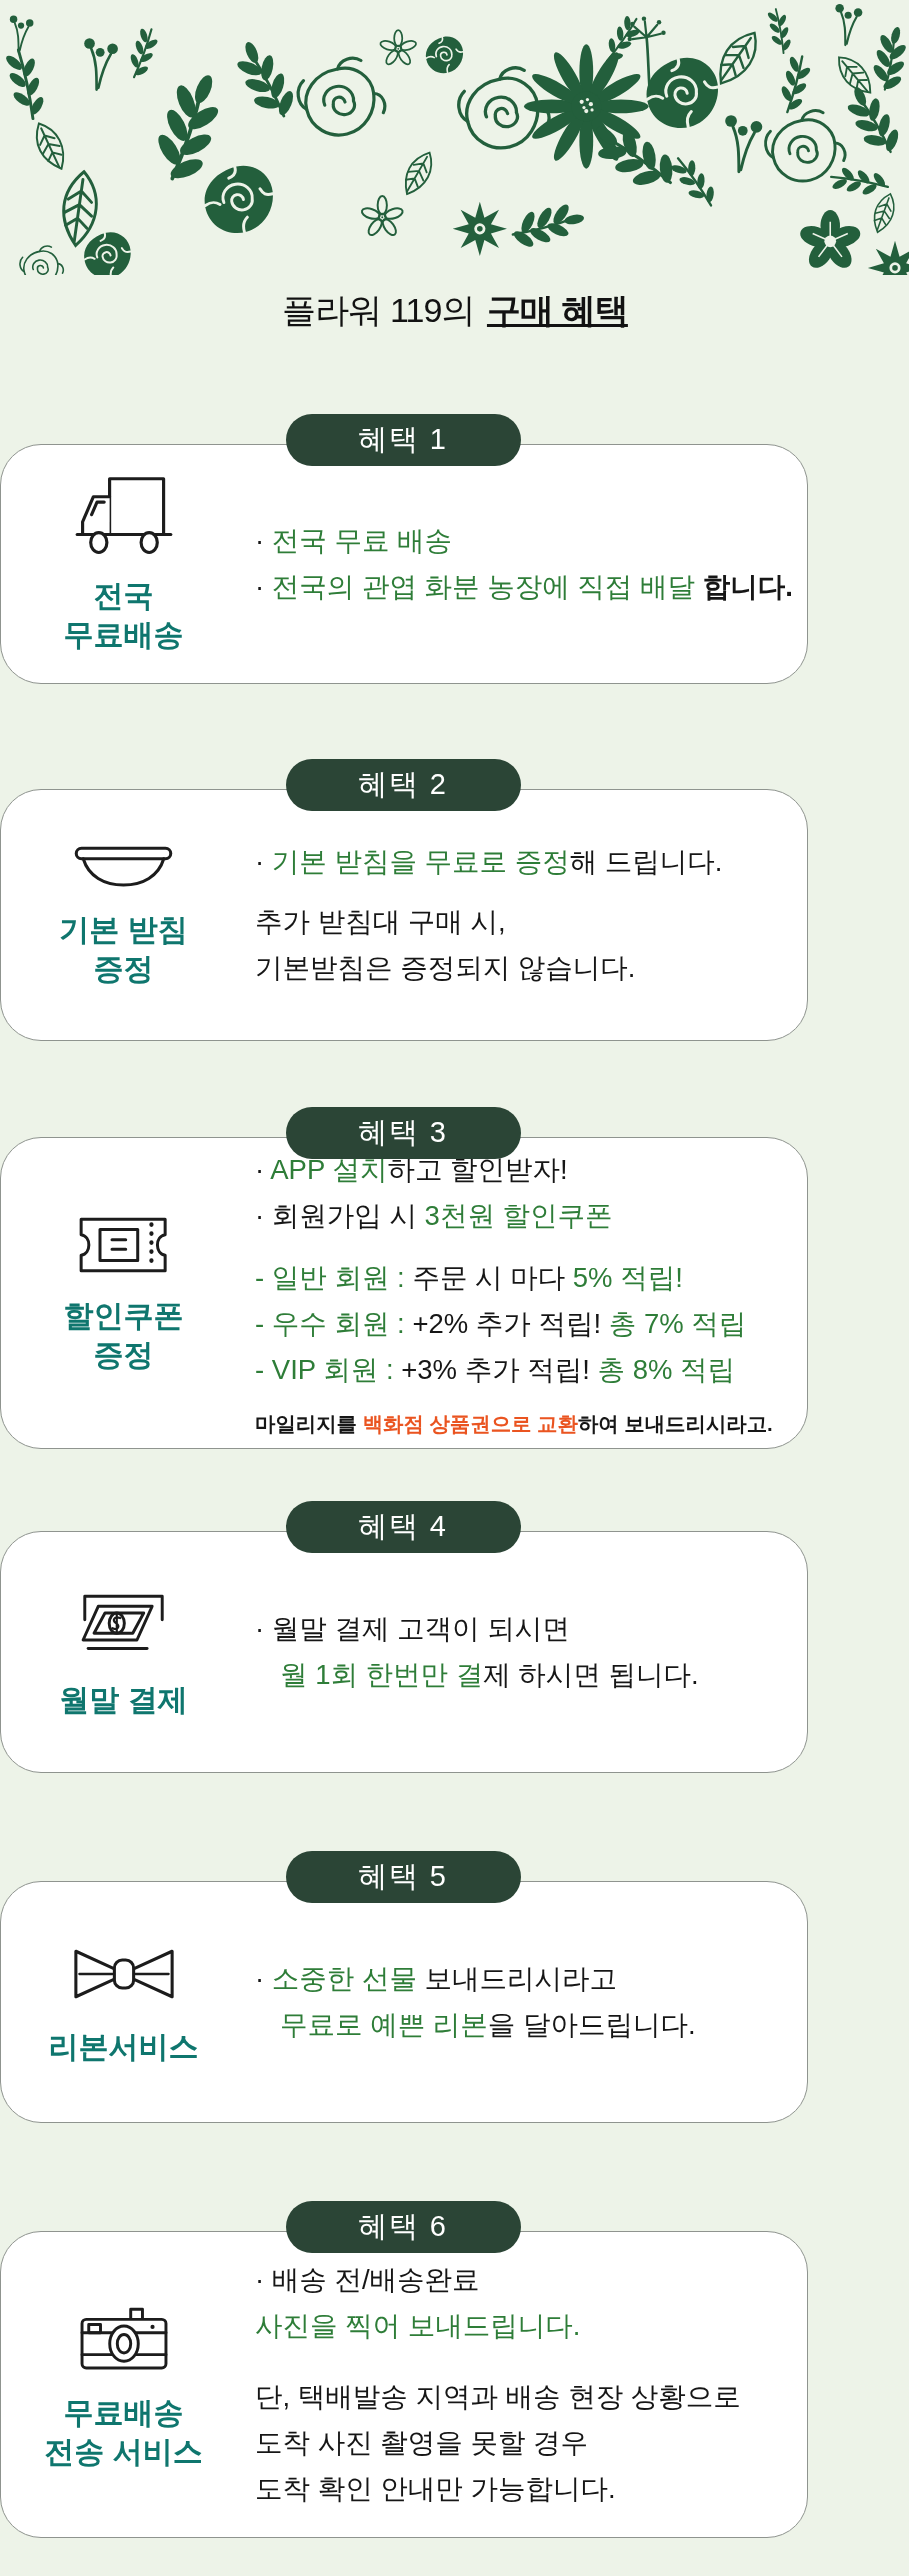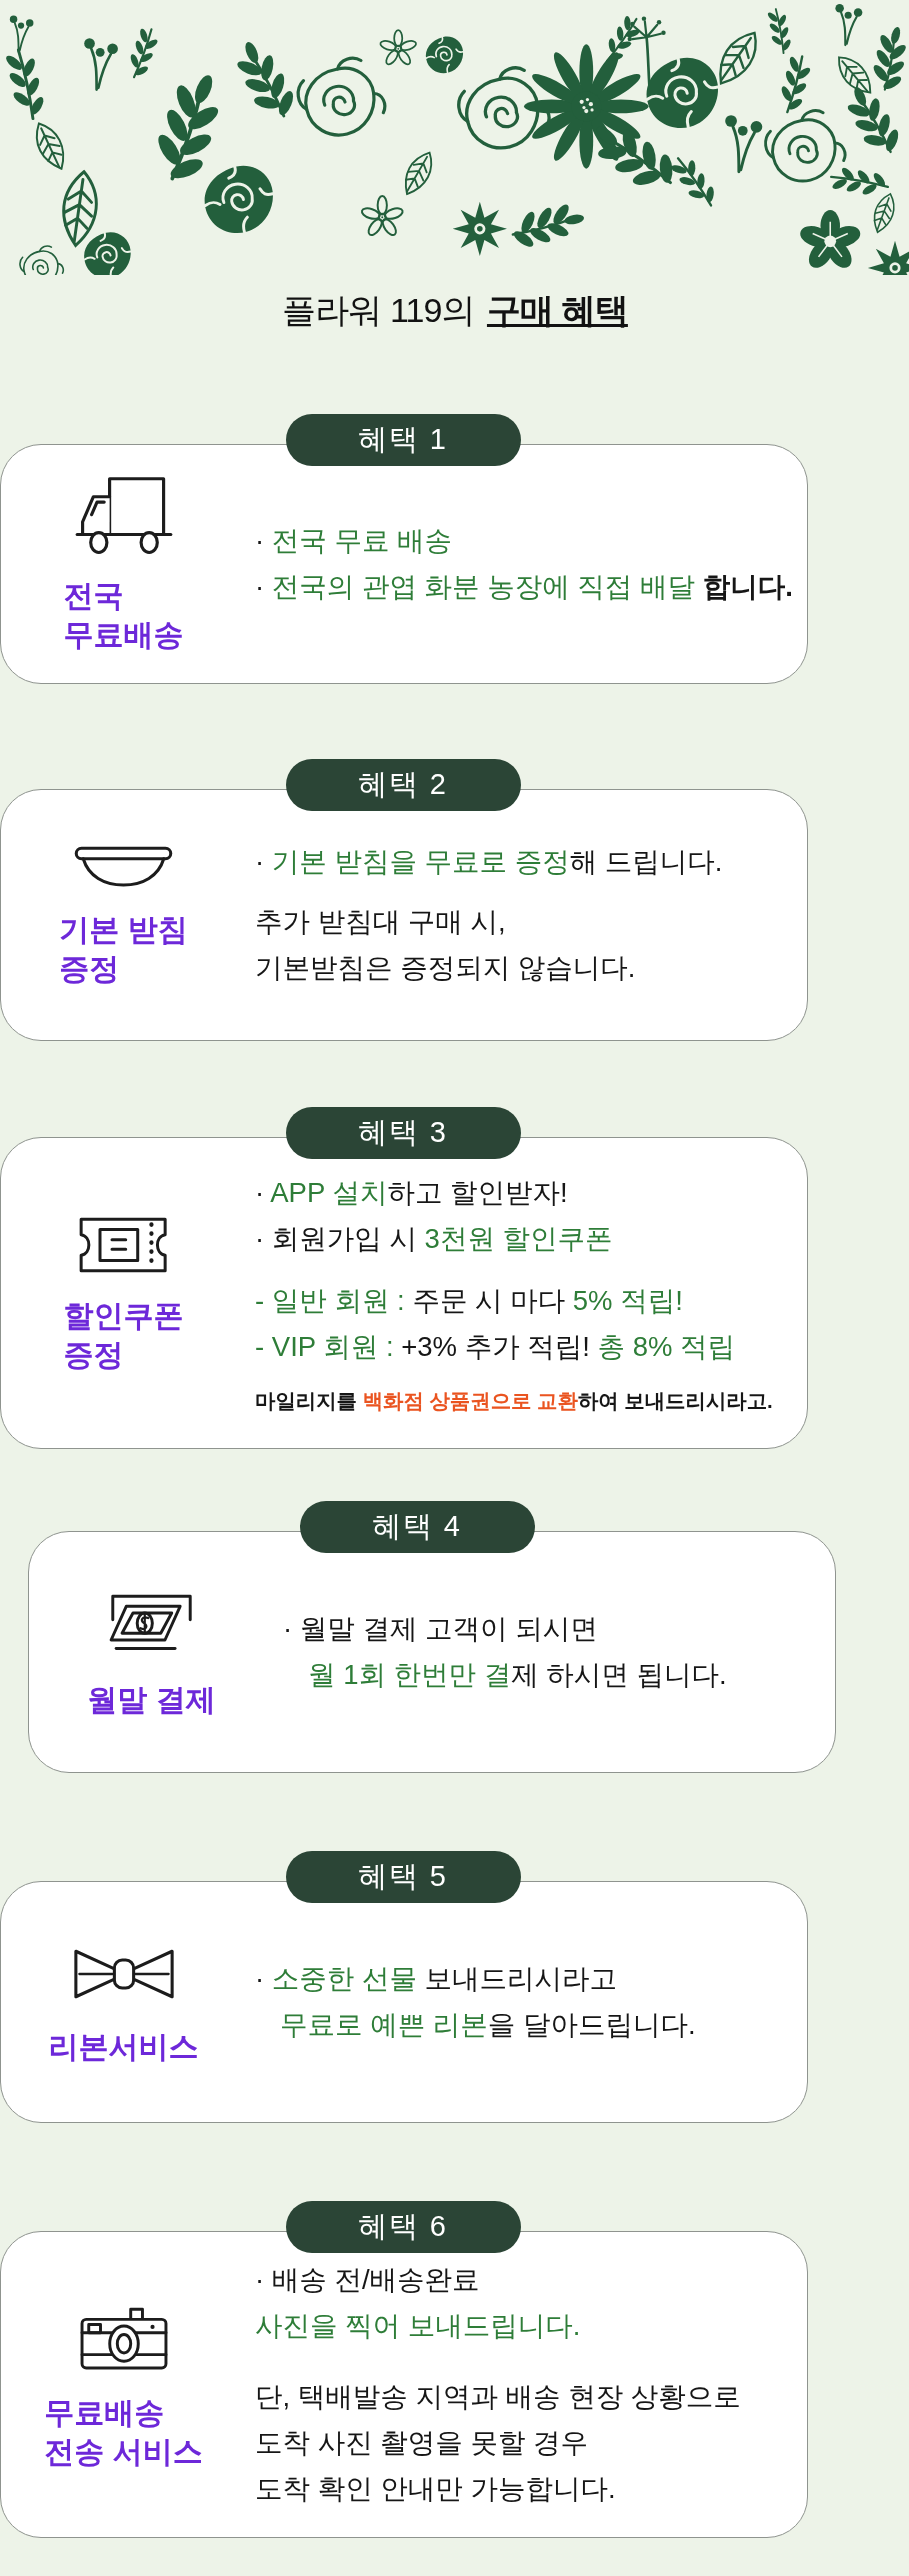--- a/index.html
+++ b/index.html
@@ -28,21 +28,21 @@
   }
   .badge span{color:#fff; font-size:29px; font-weight:400; letter-spacing:1.8px;}
   .card{
     width:808px; margin:-22px auto 0; background:var(--c-card);
     border:0.9px solid var(--c-border); border-radius:41px;
     display:flex; align-items:center; padding:27px 27px 27px 25px;
     position:relative; z-index:1;
   }
   .icon-col{width:195px; flex:0 0 195px; display:flex; flex-direction:column; align-items:center; gap:18px;}
   .icon-slot{display:flex; align-items:center; justify-content:center;}
-  .icon-label{font-size:30px; font-weight:700; line-height:1.3; color:#6d28d9;}
+  .icon-label{font-size:30px; font-weight:700; text-align:center; line-height:1.3; color:#0f766e;}
   .text-col{flex:1; padding-left:34px;}
   .line{font-size:27.5px; line-height:46px; font-weight:400; white-space:nowrap;}
   .line.small{font-size:20.4px; line-height:30px; padding-top:3.6px;}
   .line.indent{padding-left:25px;}
   .spacer{width:100%;}
   .t-k{color:var(--c-black);}
   .t-g{color:var(--c-green);}
   .t-b{color:var(--c-black); font-weight:700;}
   .t-o{color:var(--c-orange); font-weight:700;}
   .licon{stroke:#1c1c1c; fill:none; stroke-width:3.5; stroke-linecap:round; stroke-linejoin:round;}
@@ -283,28 +283,29 @@
         <div class="icon-label">
             <div>할인쿠폰</div>
             <div>증정</div>
           </div>
       </div>
       <div class="text-col">
           <p class="line"><span class="t-k">· </span><span class="t-g">APP 설치</span><span class="t-k">하고 할인받자!</span></p>
           <p class="line"><span class="t-k">· 회원가입 시 </span><span class="t-g">3천원 할인쿠폰</span></p>
           <p class="spacer" style="height: 16px;"></p>
           <p class="line"><span class="t-g">- 일반 회원 : </span><span class="t-k">주문 시 마다 </span><span class="t-g">5% 적립!</span></p>
+          <p class="line"><span class="t-g">- 우수 회원 : </span><span class="t-k">+2% 추가 적립!</span><span class="t-g"> 총 7% 적립</span></p>
           <p class="line"><span class="t-g">- VIP 회원 : </span><span class="t-k">+3% 추가 적립!</span><span class="t-g"> 총 8% 적립</span></p>
           <p class="spacer" style="height: 12.4px;"></p>
           <p class="line small"><span class="t-b">마일리지를 </span><span class="t-o">백화점 상품권으로 교환</span><span class="t-b">하여 보내드리시라고.</span></p>
         </div>
     </div>
   </section>
 
-  <section class="benefit" style="top: 1501px; padding-left: 28px;">
+  <section class="benefit" style="top: 1501px;">
     <div class="badge">
       <span>혜택 4</span>
     </div>
     <div class="card" style="height: 242px;">
       <div class="icon-col">
         <div class="icon-slot">
             <svg width="101" height="76" viewBox="0 0 120 90" class="licon">
     <path d="M14,40 V12 H106 V40"></path>
     <path d="M30,24 L94,24 L76,64 L12,64 Z" fill="#fff"></path>
     <path d="M38,32 L84,32 L71,56 L25,56 Z"></path>

